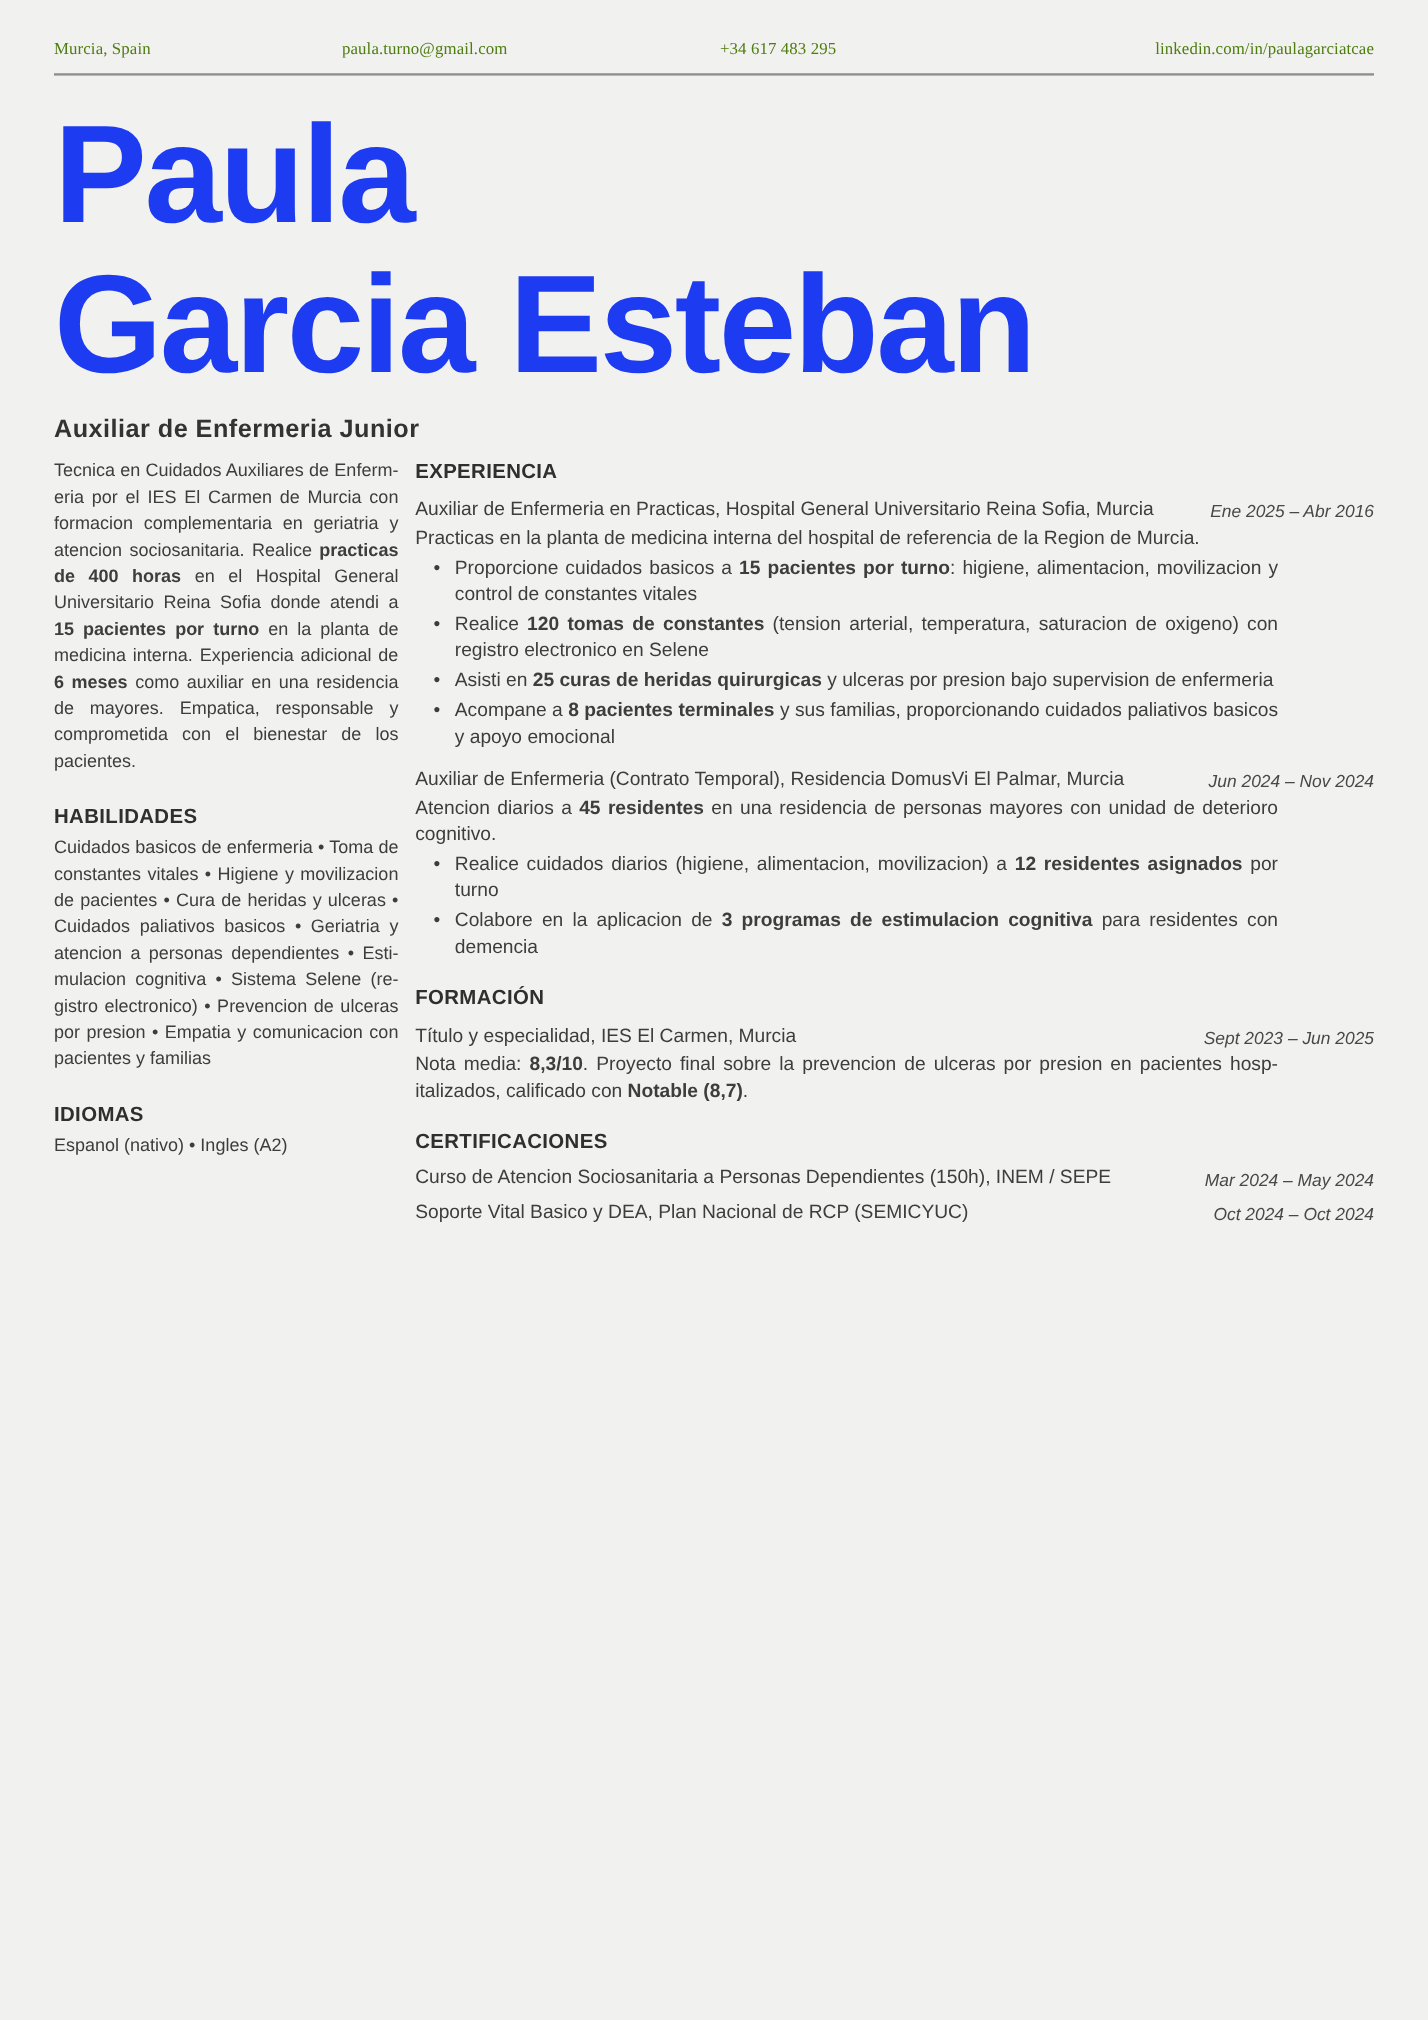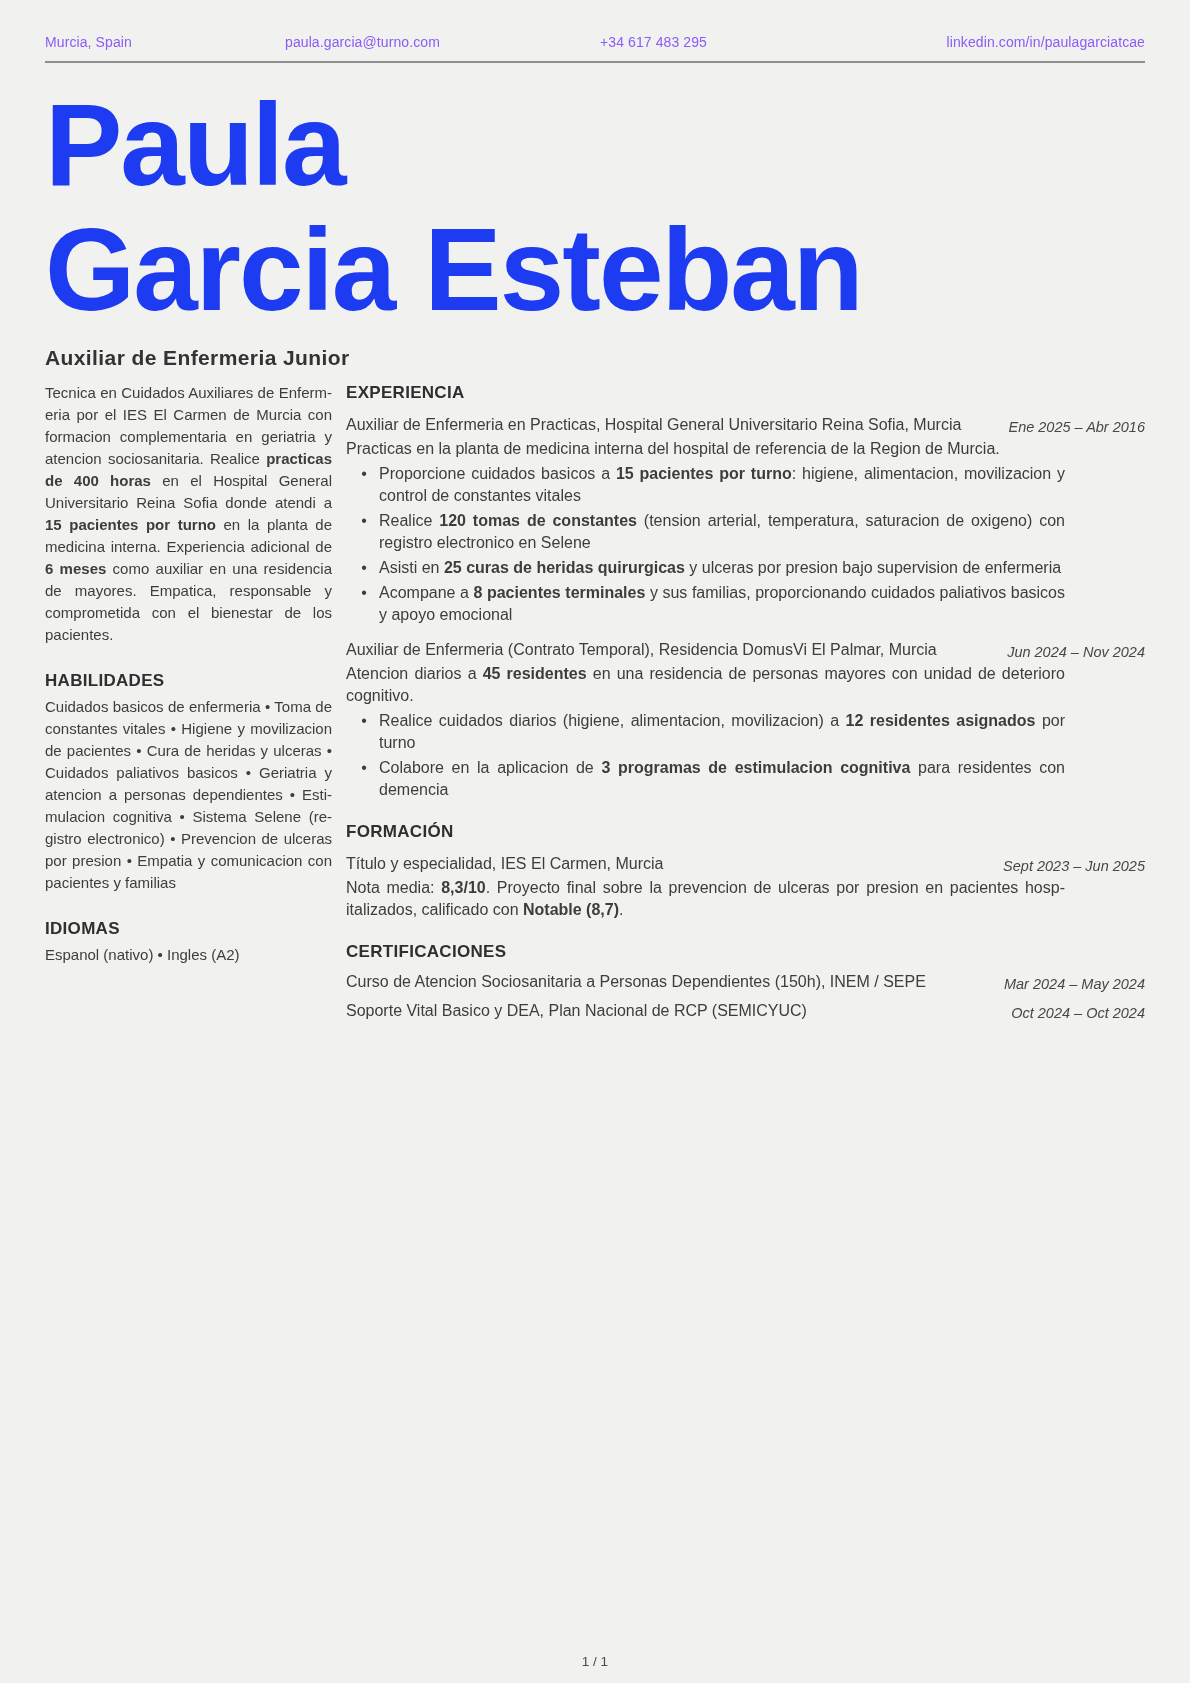--- a/index.html
+++ b/index.html
@@ -17,22 +17,23 @@
     background: #f1f1ef;
     padding: 34px 45px 0 45px;
     color: #3d3d3d;
     overflow: hidden;
   }
   
   .topbar {
     display: grid;
     grid-template-columns: 240px 315px 1fr auto;
     font-size: 14px;
-    color: #8b5cf6;
+    color: #4d7c0f;
     letter-spacing: 0.1px;
+    font-family: Liberation Serif, serif;
   }
   .topbar .cell-right { justify-self: end; }
   .rule {
     height: 2px;
     background: #8f8f8f;
     margin-top: 11px;
   }
   
   .name {
     margin: 20px 0 0 0;
@@ -121,21 +122,21 @@
     color: #4a4a4a;
   }
 </style>
 </head>
 <body>
 
 <div class="page" style="background: rgb(241, 241, 239);">
 
   <header class="topbar">
     <span>Murcia, Spain</span>
-    <span>paula.garcia@turno.com</span>
+    <span>paula.turno@gmail.com</span>
     <span>+34 617 483 295</span>
     <span class="cell-right">linkedin.com/in/paulagarciatcae</span>
   </header>
 
   <div class="rule"></div>
 
   <h1 class="name" style="color: rgb(29, 59, 240);">
     <span>Paula</span>
     <span>Garcia Esteban</span>
   </h1>
@@ -221,15 +222,14 @@
         </div>
         <div class="entry-head cert-row">
           <div class="entry-title">Soporte Vital Basico y DEA, Plan Nacional de RCP (SEMICYUC)</div>
           <div class="entry-date">Oct 2024 – Oct 2024</div>
         </div>
       </div>
 
     </main>
   </div>
 
-  <div class="footer">1 / 1</div>
 
 </div>
 
 </body></html>

